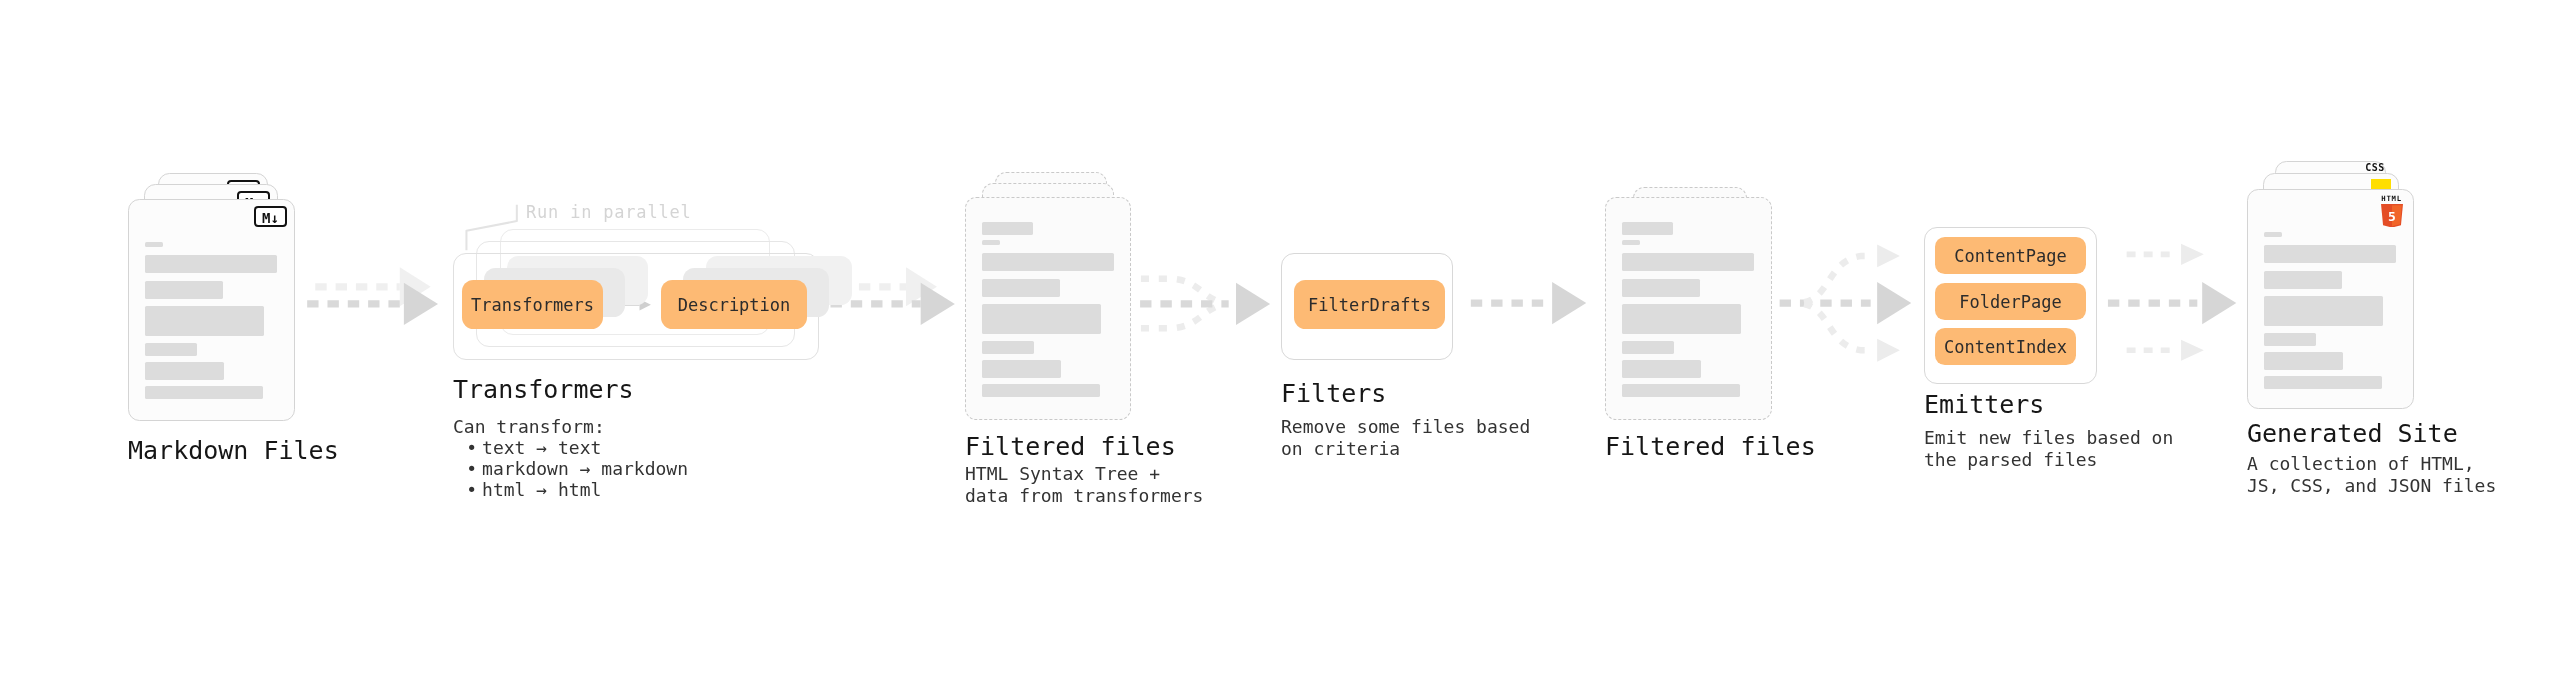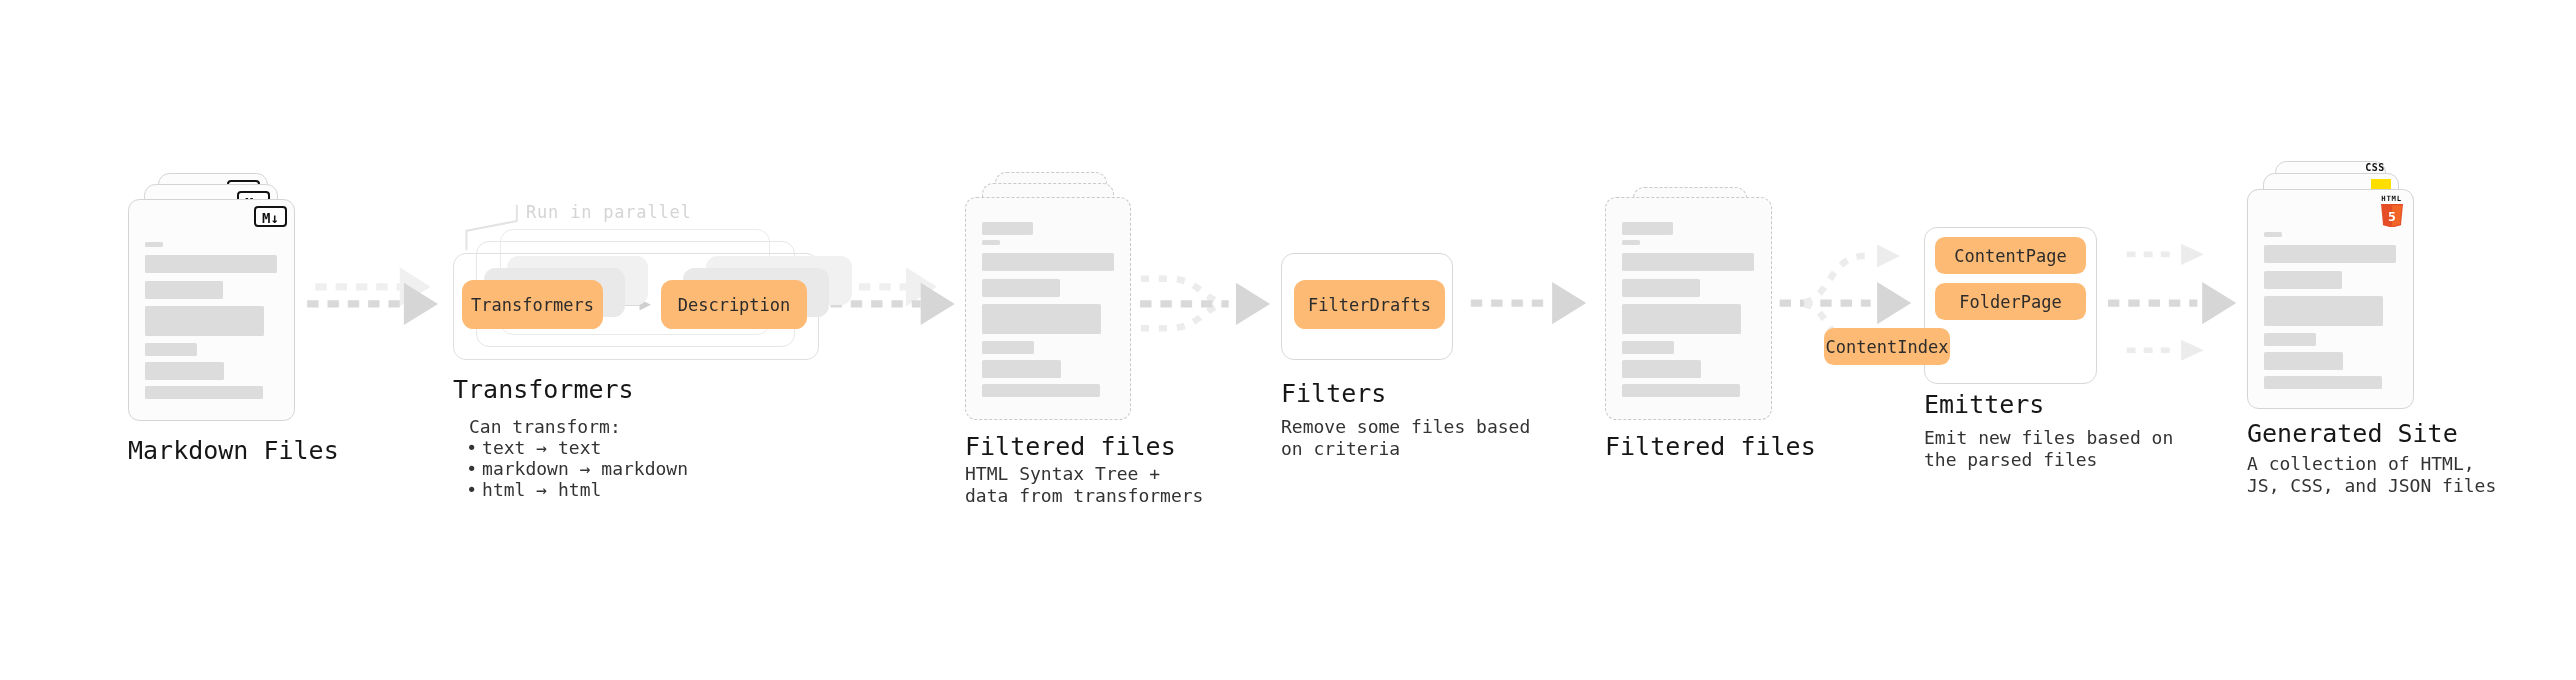--- a/index.html
+++ b/index.html
@@ -138,21 +138,21 @@
     <div class="layerbox" style="left:453px;top:253px;width:366px;height:107px;border:1.6px solid #e0e0e0;"></div>
     <div class="pill ghost3" style="left:507px;top:256px;width:141px;height:49px;"></div>
     <div class="pill ghost3" style="left:706px;top:256px;width:146px;height:49px;"></div>
     <div class="pill ghost2" style="left:484px;top:268px;width:141px;height:49px;"></div>
     <div class="pill ghost2" style="left:683px;top:268px;width:146px;height:49px;"></div>
     <div class="pill" style="left:462px;top:280px;width:141px;height:49px;">Transformers</div>
     <div class="pill" style="left:661px;top:280px;width:146px;height:49px;">Description</div>
   </div>
   <div class="label" style="left:453px;top:375px;">Transformers</div>
   <div class="bullets" style="left:453px;top:416px;">
-    <span class="ln" style="display:block;margin-left:16px;">Can transform:</span>
+    <span class="ln" style="display:block;">Can transform:</span>
     <span class="b"><span class="dot">•</span><span>text → text</span></span>
     <span class="b"><span class="dot">•</span><span>markdown → markdown</span></span>
     <span class="b"><span class="dot">•</span><span>html → html</span></span>
   </div>
 
   <div>
     <div class="card dashed" style="left:995px;top:172px;width:112px;height:195px;"></div>
     <div class="card dashed" style="left:982px;top:183px;width:132px;height:205px;"></div>
     <div class="card dashed bars" style="left:965px;top:197px;width:166px;height:223px;">
       <i></i>
@@ -193,21 +193,21 @@
         <i></i>
         <i></i>
     </div>
   </div>
   <div class="label" style="left:1605px;top:432px;">Filtered files</div>
 
   <div>
     <div class="outlinebox" style="left:1924px;top:227px;width:173px;height:157px;"></div>
     <div class="pill small" style="left:1935px;top:237px;width:151px;height:37px;">ContentPage</div>
     <div class="pill small" style="left:1935px;top:283px;width:151px;height:37px;">FolderPage</div>
-    <div class="pill small" style="left:1824px;top:328px;width:126px;height:37px;">ContentIndex</div>
+    <div class="pill small" style="left:1935px;top:328px;width:141px;height:37px;">ContentIndex</div>
   </div>
   <div class="label" style="left:1924px;top:390px;">Emitters</div>
   <div class="sub" style="left:1924px;top:427px;">
     <span class="ln">Emit new files based on</span>
     <span class="ln">the parsed files</span>
   </div>
 
   <div>
     <div class="card" style="left:2275px;top:161px;width:111px;height:195px;">
       <div class="css-badge">

